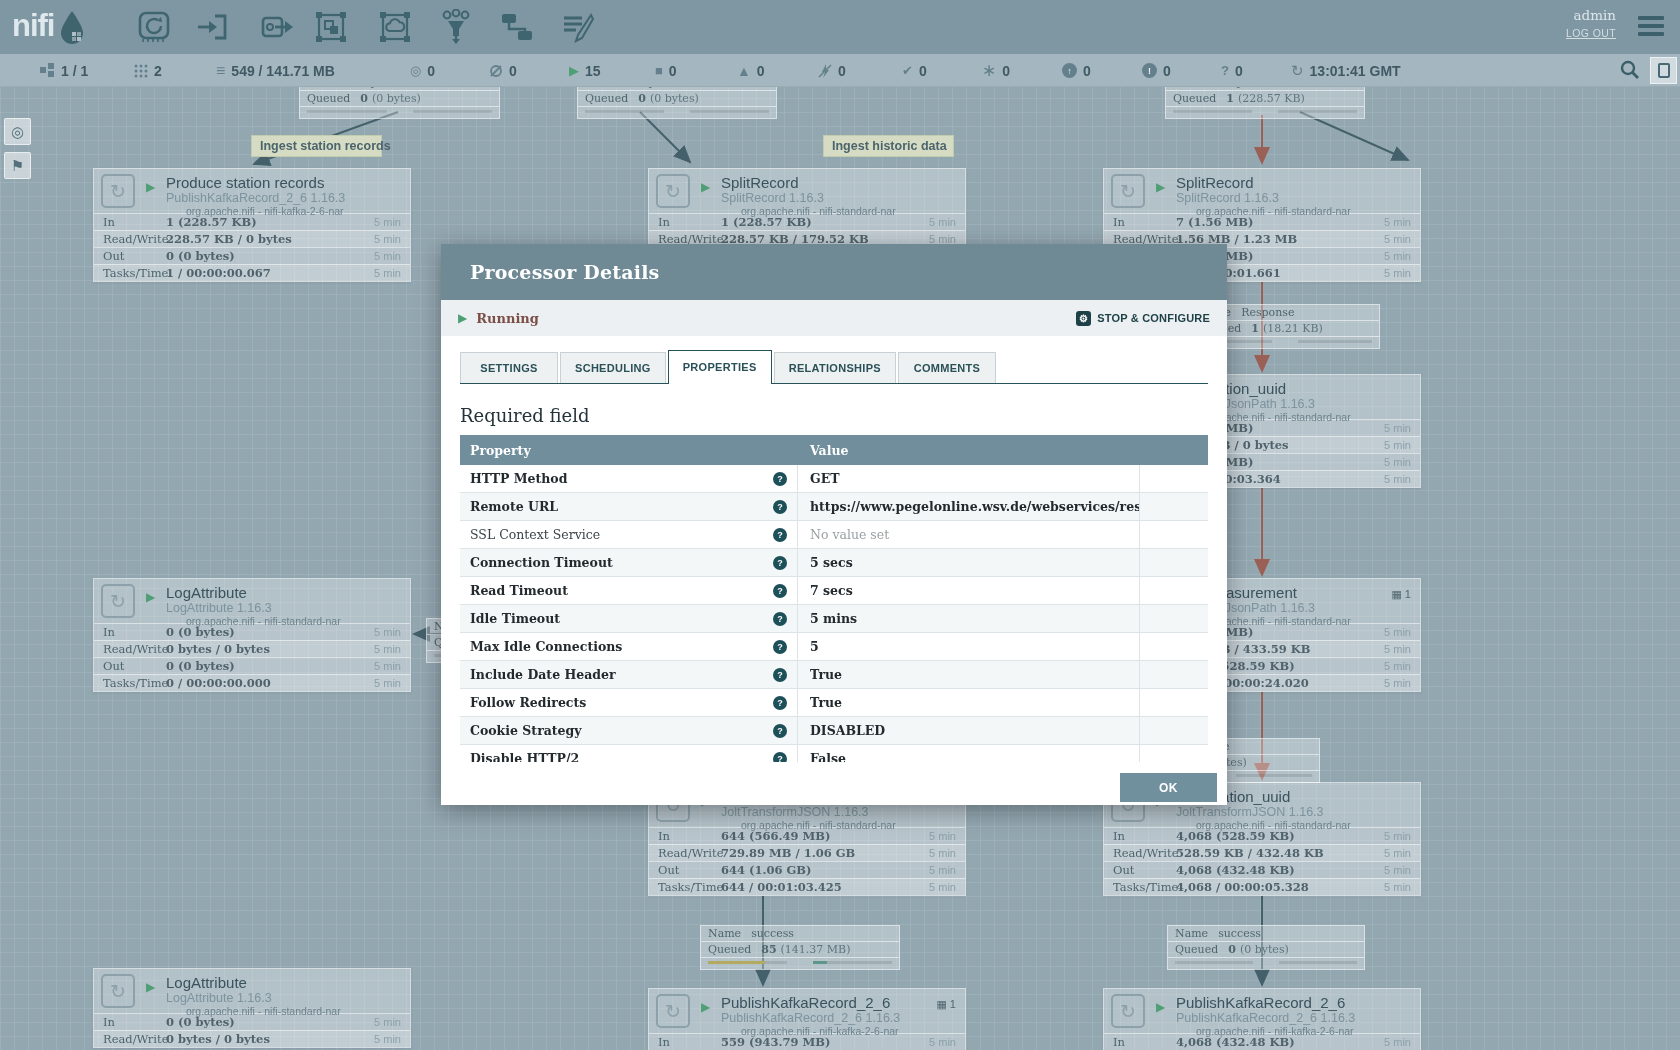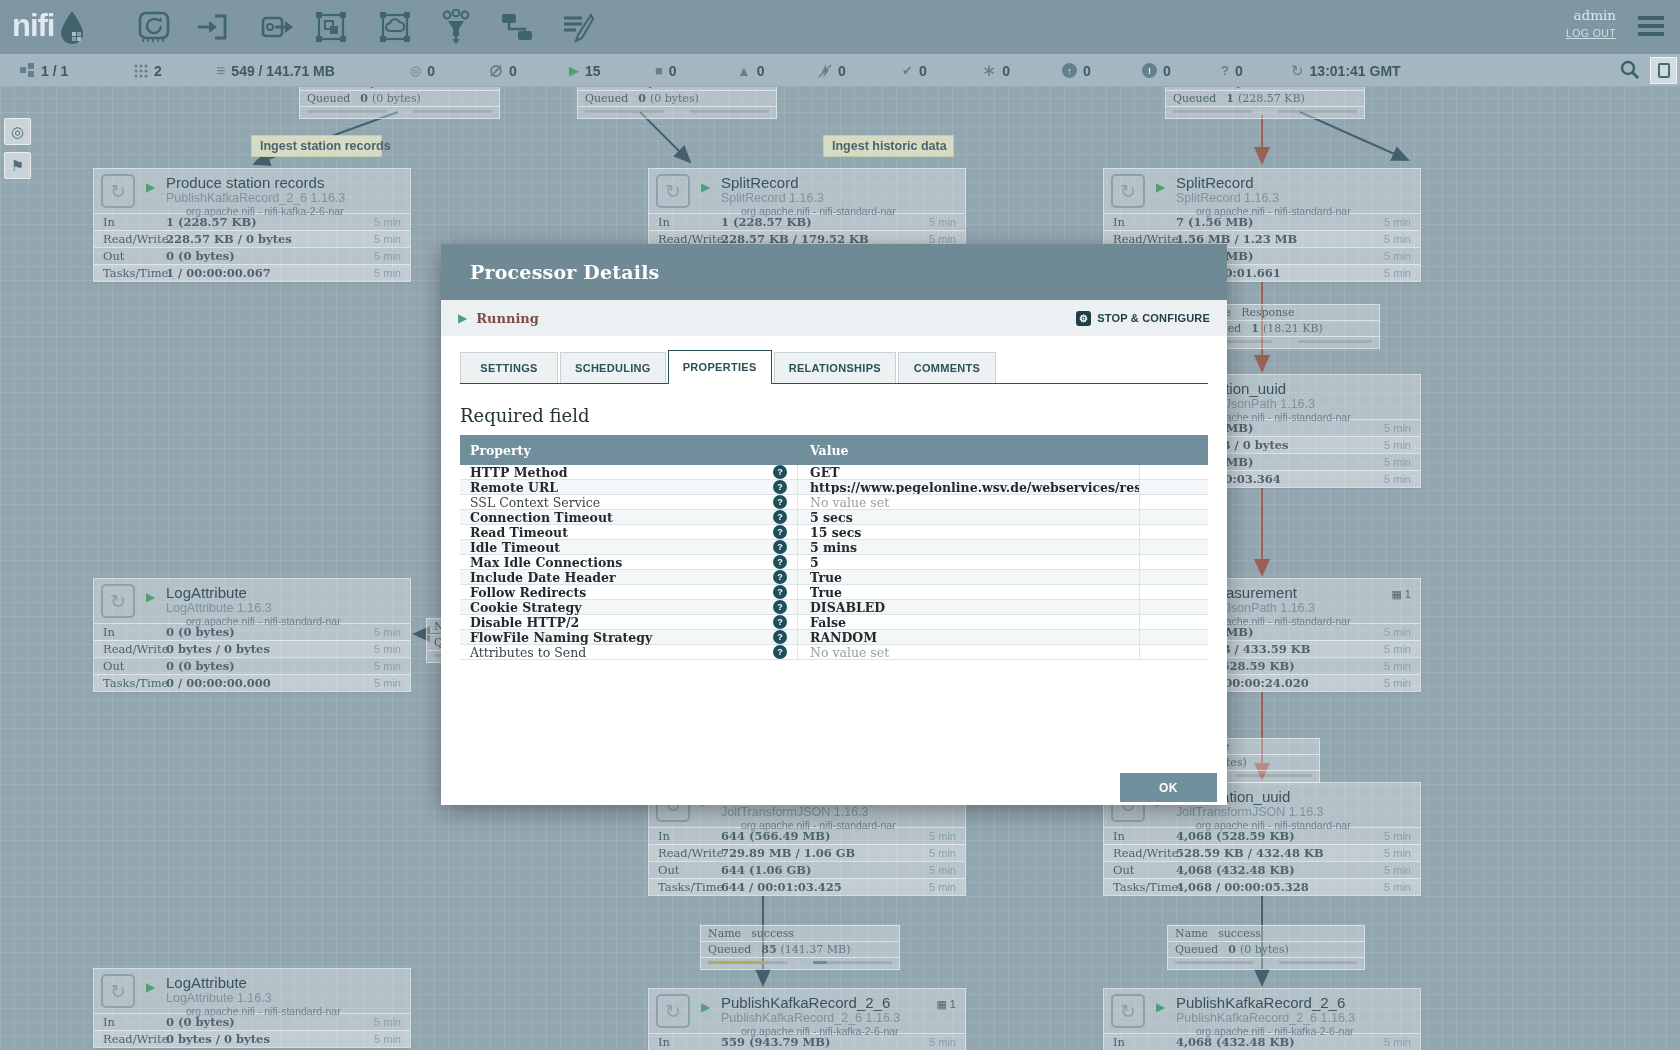--- a/index.html
+++ b/index.html
@@ -78,21 +78,21 @@
   .stopcfg{display:flex;align-items:center;gap:6px;font-size:11px;font-weight:bold;color:#1e4147;letter-spacing:.2px;cursor:pointer}
   .stopcfg .gico{width:15px;height:15px;background:#1e4147;border-radius:3px;color:#fff;font-size:10px;display:flex;align-items:center;justify-content:center}
   .dtabs{margin:14px 19px 0;border-bottom:1px solid #26525a;display:flex;gap:2px;align-items:flex-end;height:34px}
   .dtab{height:31px;line-height:30px;padding:0 14px;min-width:98px;text-align:center;background:#eef1f2;border:1px solid #c8d1d5;border-bottom:none;font-size:11px;font-weight:bold;color:#2a5058;letter-spacing:.3px;cursor:pointer}
   .dtab.active{height:34px;margin-bottom:-1px;background:#fff;border:1px solid #26525a;border-bottom:none;line-height:33px}
   .dreq{margin:21px 19px 0;font-family:"DejaVu Serif",serif;font-weight:normal;font-size:18px;color:#24333a}
   .dtablewrap{margin:9px 19px 0;height:327px;overflow:hidden}
   .dthead{height:30px;background:#708e9b;color:#fff;display:flex;align-items:center;font-family:"DejaVu Serif",serif;font-weight:bold;font-size:12.5px}
   .dthead .hp{width:338px;padding-left:10px}
   .dthead .hv{width:342px;padding-left:12px}
-  .drow{height:15px;display:flex;align-items:stretch;border-bottom:1px solid #dde4e7;font-size:12.5px;background:#fff}
+  .drow{height:28px;display:flex;align-items:stretch;border-bottom:1px solid #dde4e7;font-size:12.5px;background:#fff}
   .drow:nth-child(even){background:#f4f7f8}
   .drow .cp{width:338px;display:flex;align-items:center;border-right:1px solid #dde4e7;padding-left:10px;font-family:"DejaVu Serif",serif;font-weight:bold;color:#232a2e}
   .drow .cp.opt{font-weight:normal;color:#3c4449}
   .drow .help{margin-left:auto;margin-right:10px;width:14px;height:14px;border-radius:50%;background:#1d5059;color:#fff;font-size:9px;font-weight:bold;display:flex;align-items:center;justify-content:center;font-family:"Liberation Sans",sans-serif;flex:none;cursor:pointer}
   .drow .cv{width:342px;display:flex;align-items:center;border-right:1px solid #dde4e7;padding-left:12px;font-family:"DejaVu Serif",serif;font-weight:bold;color:#232a2e;white-space:nowrap;overflow:hidden}
   .drow .cv.unset{font-weight:normal;color:#9aa0a3}
   .drow .cx{flex:1}
   .dok{position:absolute;right:10px;bottom:3px;width:97px;height:29px;background:#71909e;color:#fff;font-weight:bold;font-size:12px;border:none;letter-spacing:.4px;cursor:pointer;font-family:"Liberation Sans",sans-serif}
 </style>
 </head>
@@ -644,21 +644,21 @@
     </div>
     <div id="hamburger">
         <span></span>
         <span></span>
         <span></span>
       </div>
   </header>
 
   <div id="statusbar">
     <div id="sb-items">
-        <div class="sbi" style="left: 20px;">
+        <div class="sbi" style="left: 40px;">
           <span class="sic">
             <svg width="15" height="15" viewBox="0 0 15 15">
               <rect x="0" y="4" width="6" height="6" fill="#64808c"></rect>
               <rect x="8" y="0" width="6" height="6" fill="#64808c"></rect>
               <rect x="8" y="8" width="6" height="6" fill="#64808c"></rect>
             </svg>
           </span>
           <span>1 / 1</span>
         </div>
         <div class="sbi" style="left: 134px;">
@@ -819,21 +819,21 @@
             <span class="cv unset">No value set</span>
             <span class="cx"></span>
           </div>
           <div class="drow">
             <span class="cp">Connection Timeout<span class="help">?</span></span>
             <span class="cv">5 secs</span>
             <span class="cx"></span>
           </div>
           <div class="drow">
             <span class="cp">Read Timeout<span class="help">?</span></span>
-            <span class="cv">15 secs</span>
+            <span class="cv">7 secs</span>
             <span class="cx"></span>
           </div>
           <div class="drow">
             <span class="cp">Idle Timeout<span class="help">?</span></span>
             <span class="cv">5 mins</span>
             <span class="cx"></span>
           </div>
           <div class="drow">
             <span class="cp">Max Idle Connections<span class="help">?</span></span>
             <span class="cv">5</span>

